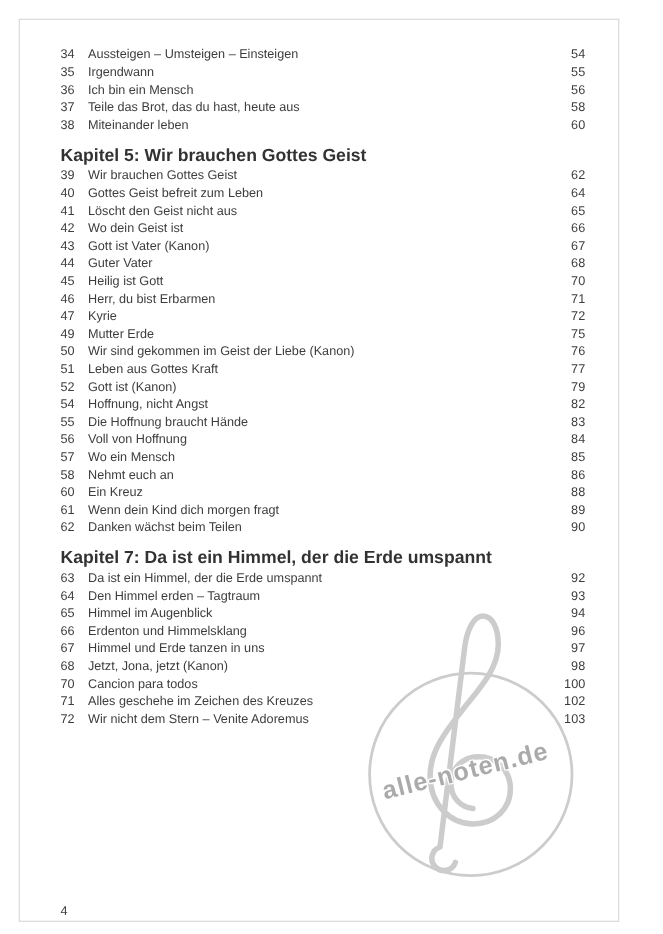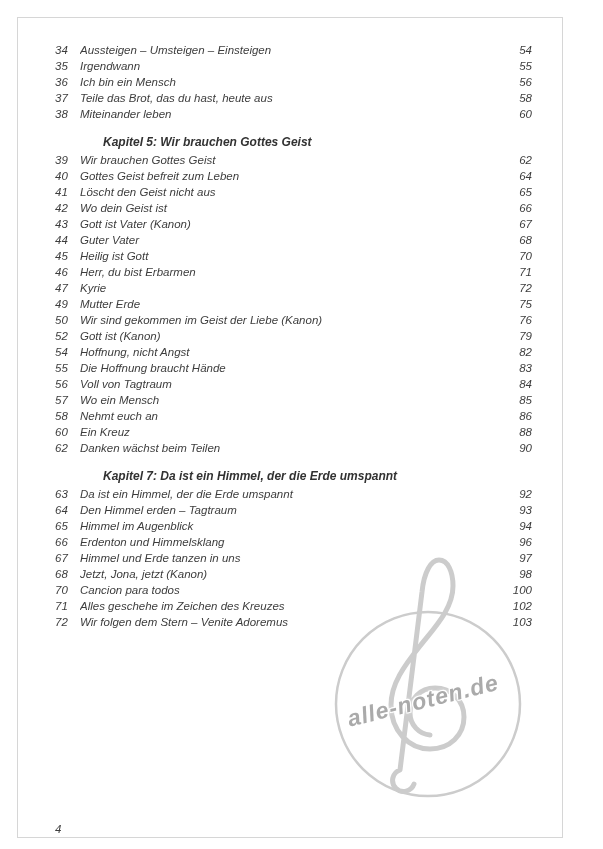--- a/index.html
+++ b/index.html
@@ -7,21 +7,20 @@
     padding: 0;
     background: #ffffff;
     font-family: "Liberation Sans", sans-serif;
   }
   .sheet {
     position: relative;
     width: 580px;
     height: 849px;
     background: #ffffff;
     overflow: hidden;
-    font-style: italic;
   }
   .frame {
     position: absolute;
     top: 17px; left: 17px; right: 17px; bottom: 11px;
     border: 1px solid #d6d6d6;
     pointer-events: none;
   }
   .toc {
     position: absolute;
     top: 42px;
@@ -48,24 +47,23 @@
   .pg {
     flex: 0 0 auto;
     text-align: right;
     min-width: 24px;
   }
   .chapter {
     margin-top: 12px;
     margin-bottom: 2px;
     height: 16px;
     line-height: 16px;
-    font-size: 12px;
+    font-size: 16px;
     font-weight: bold;
     color: #323232;
-    margin-left: 48px;
   }
   .section:first-child .chapter { display: none; }
   .page-number {
     position: absolute;
     left: 55px;
     bottom: 14px;
     font-size: 11.5px;
     color: #3d3d3d;
   }
   .watermark {
@@ -197,20 +195,25 @@
     <span class="title">Mutter Erde</span>
     <span class="pg">75</span>
   </div>
 
   <div class="row">
     <span class="num">50</span>
     <span class="title">Wir sind gekommen im Geist der Liebe (Kanon)</span>
     <span class="pg">76</span>
   </div>
 
+  <div class="row">
+    <span class="num">51</span>
+    <span class="title">Leben aus Gottes Kraft</span>
+    <span class="pg">77</span>
+  </div>
 
   <div class="row">
     <span class="num">52</span>
     <span class="title">Gott ist (Kanon)</span>
     <span class="pg">79</span>
   </div>
 </div>
   </div>
 
   <div class="section">
@@ -223,21 +226,21 @@
   </div>
 
   <div class="row">
     <span class="num">55</span>
     <span class="title">Die Hoffnung braucht Hände</span>
     <span class="pg">83</span>
   </div>
 
   <div class="row">
     <span class="num">56</span>
-    <span class="title">Voll von Tagtraum</span>
+    <span class="title">Voll von Hoffnung</span>
     <span class="pg">84</span>
   </div>
 
   <div class="row">
     <span class="num">57</span>
     <span class="title">Wo ein Mensch</span>
     <span class="pg">85</span>
   </div>
 
   <div class="row">
@@ -246,20 +249,25 @@
     <span class="pg">86</span>
   </div>
 
 
   <div class="row">
     <span class="num">60</span>
     <span class="title">Ein Kreuz</span>
     <span class="pg">88</span>
   </div>
 
+  <div class="row">
+    <span class="num">61</span>
+    <span class="title">Wenn dein Kind dich morgen fragt</span>
+    <span class="pg">89</span>
+  </div>
 
   <div class="row">
     <span class="num">62</span>
     <span class="title">Danken wächst beim Teilen</span>
     <span class="pg">90</span>
   </div>
 </div>
   </div>
 
   <div class="section">
@@ -309,21 +317,21 @@
   </div>
 
   <div class="row">
     <span class="num">71</span>
     <span class="title">Alles geschehe im Zeichen des Kreuzes</span>
     <span class="pg">102</span>
   </div>
 
   <div class="row">
     <span class="num">72</span>
-    <span class="title">Wir folgen dem Stern – Venite Adoremus</span>
+    <span class="title">Wir nicht dem Stern – Venite Adoremus</span>
     <span class="pg">103</span>
   </div>
 </div>
   </div>
 </div>
 
   <div class="watermark">
     <svg width="220" height="250" viewBox="0 0 220 250">
       <circle cx="108" cy="150" r="92" fill="none" stroke="#cccccc" stroke-width="2.5"></circle>
       <path d="M 94 230

